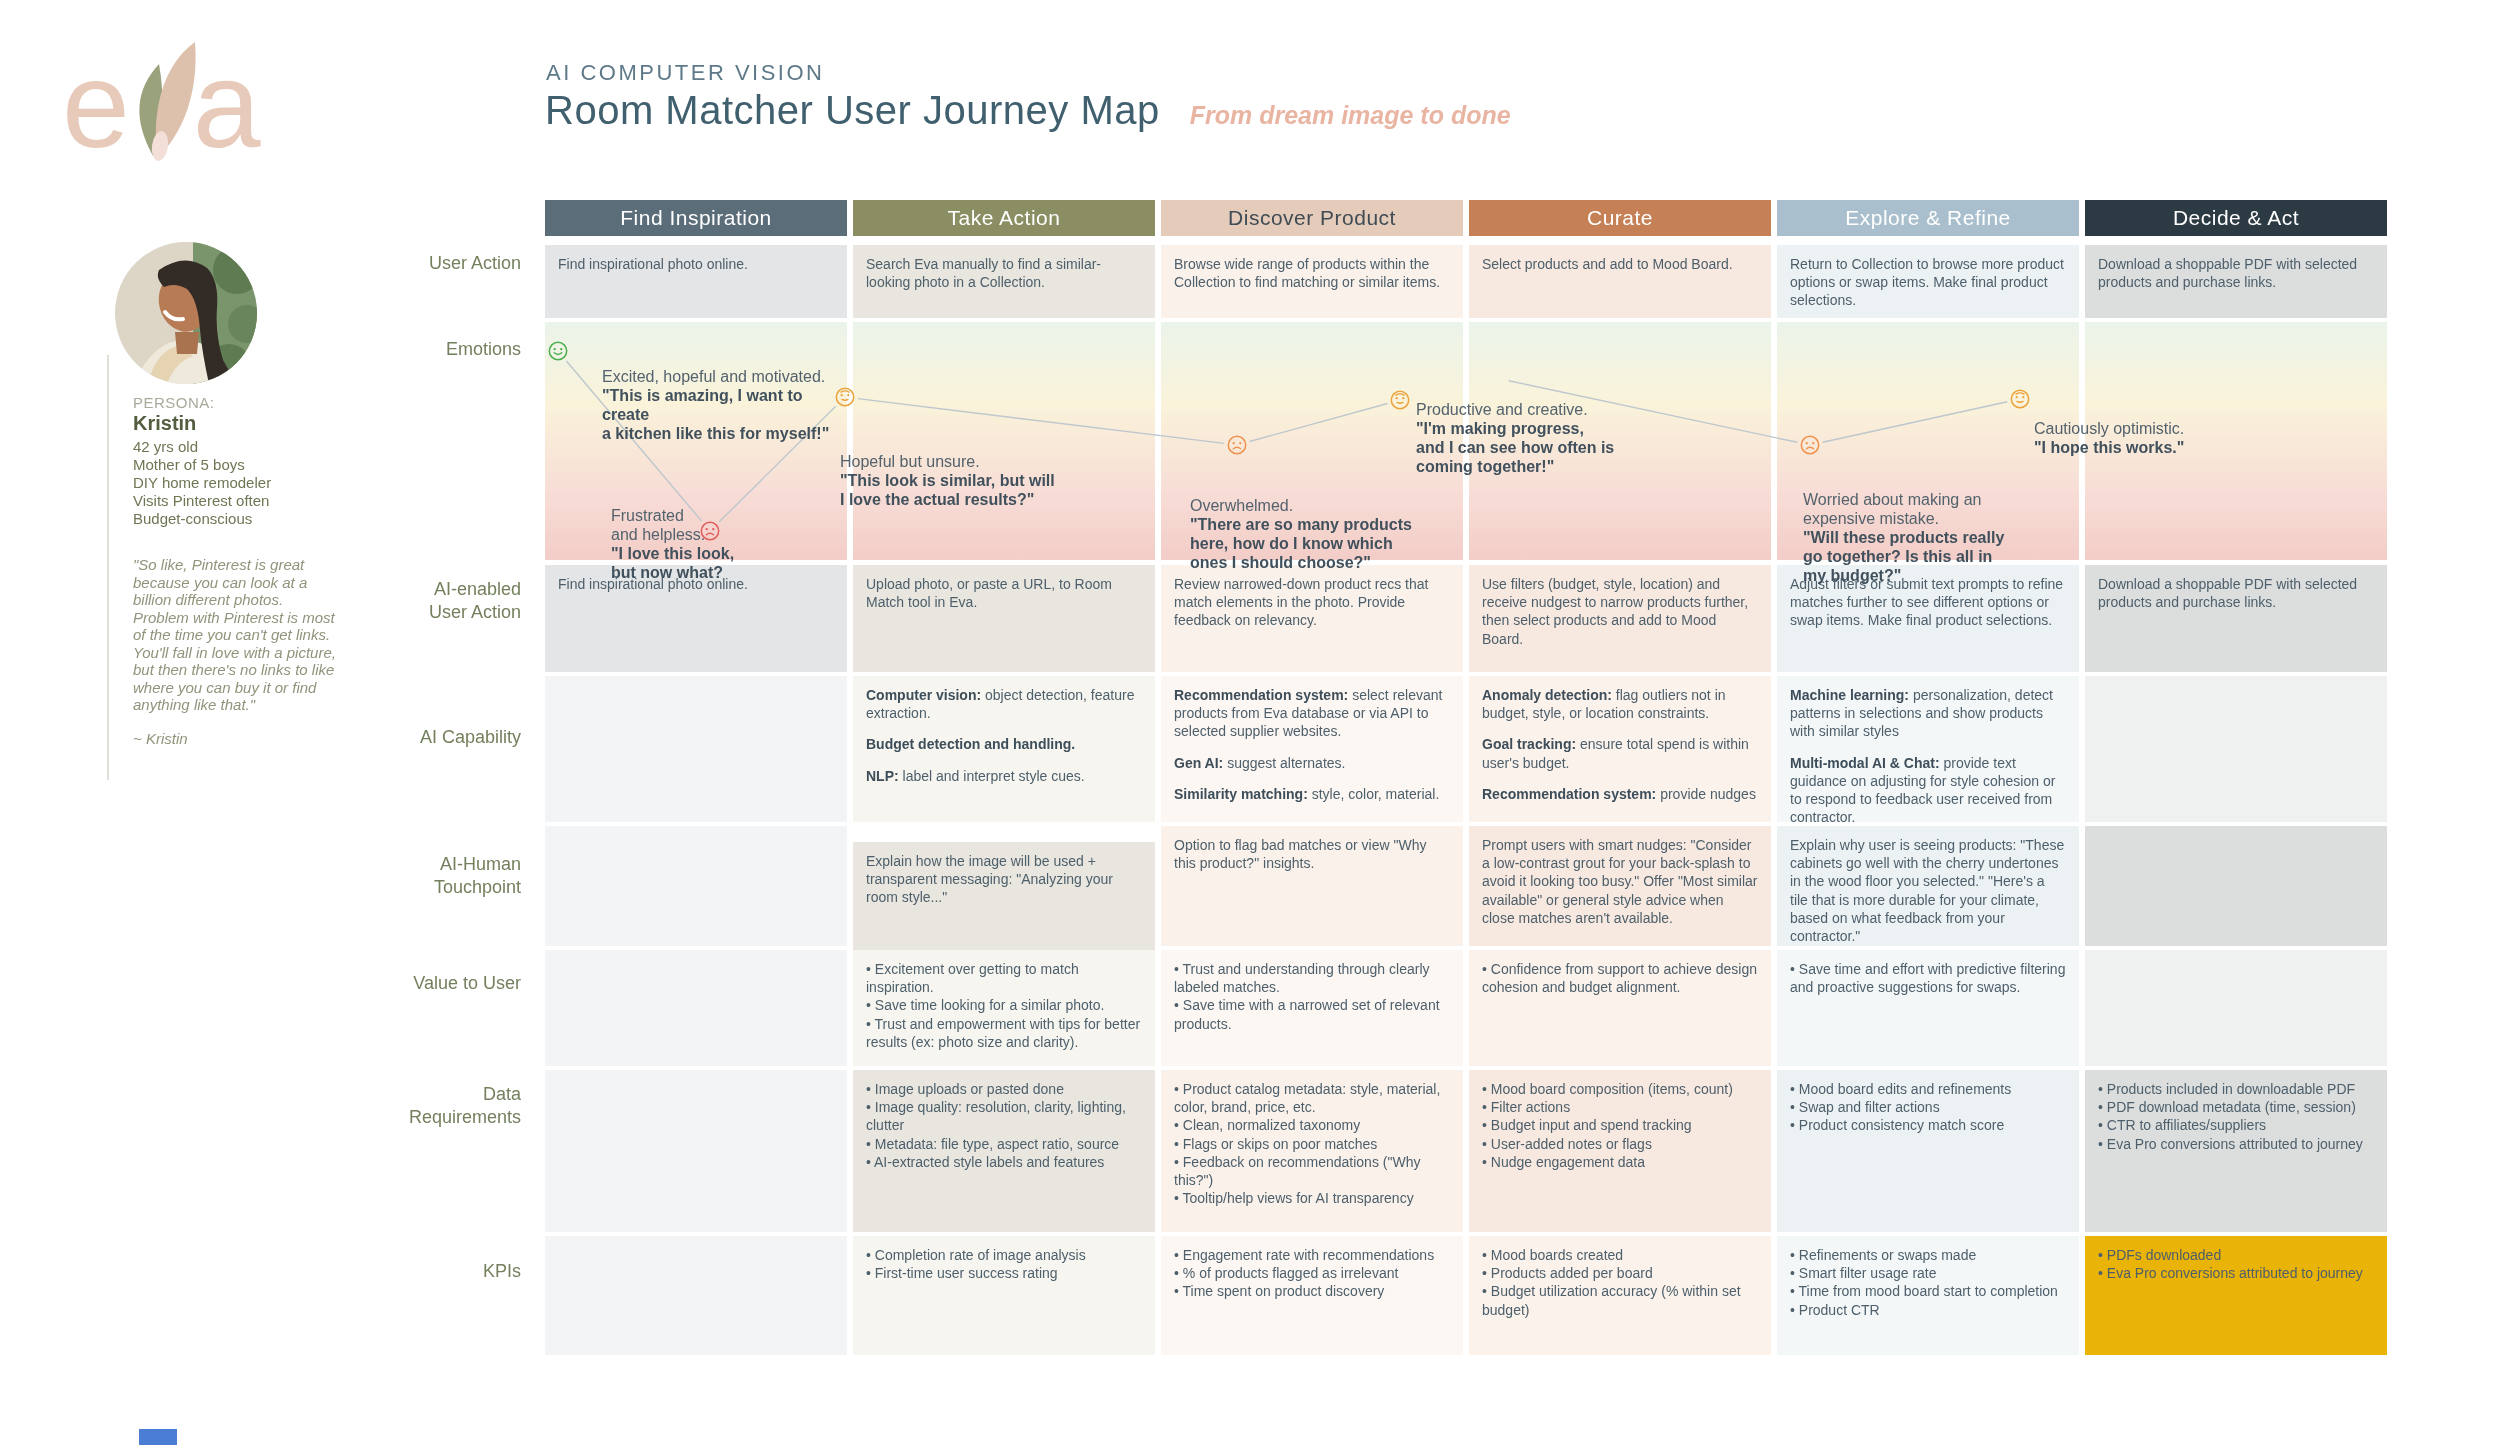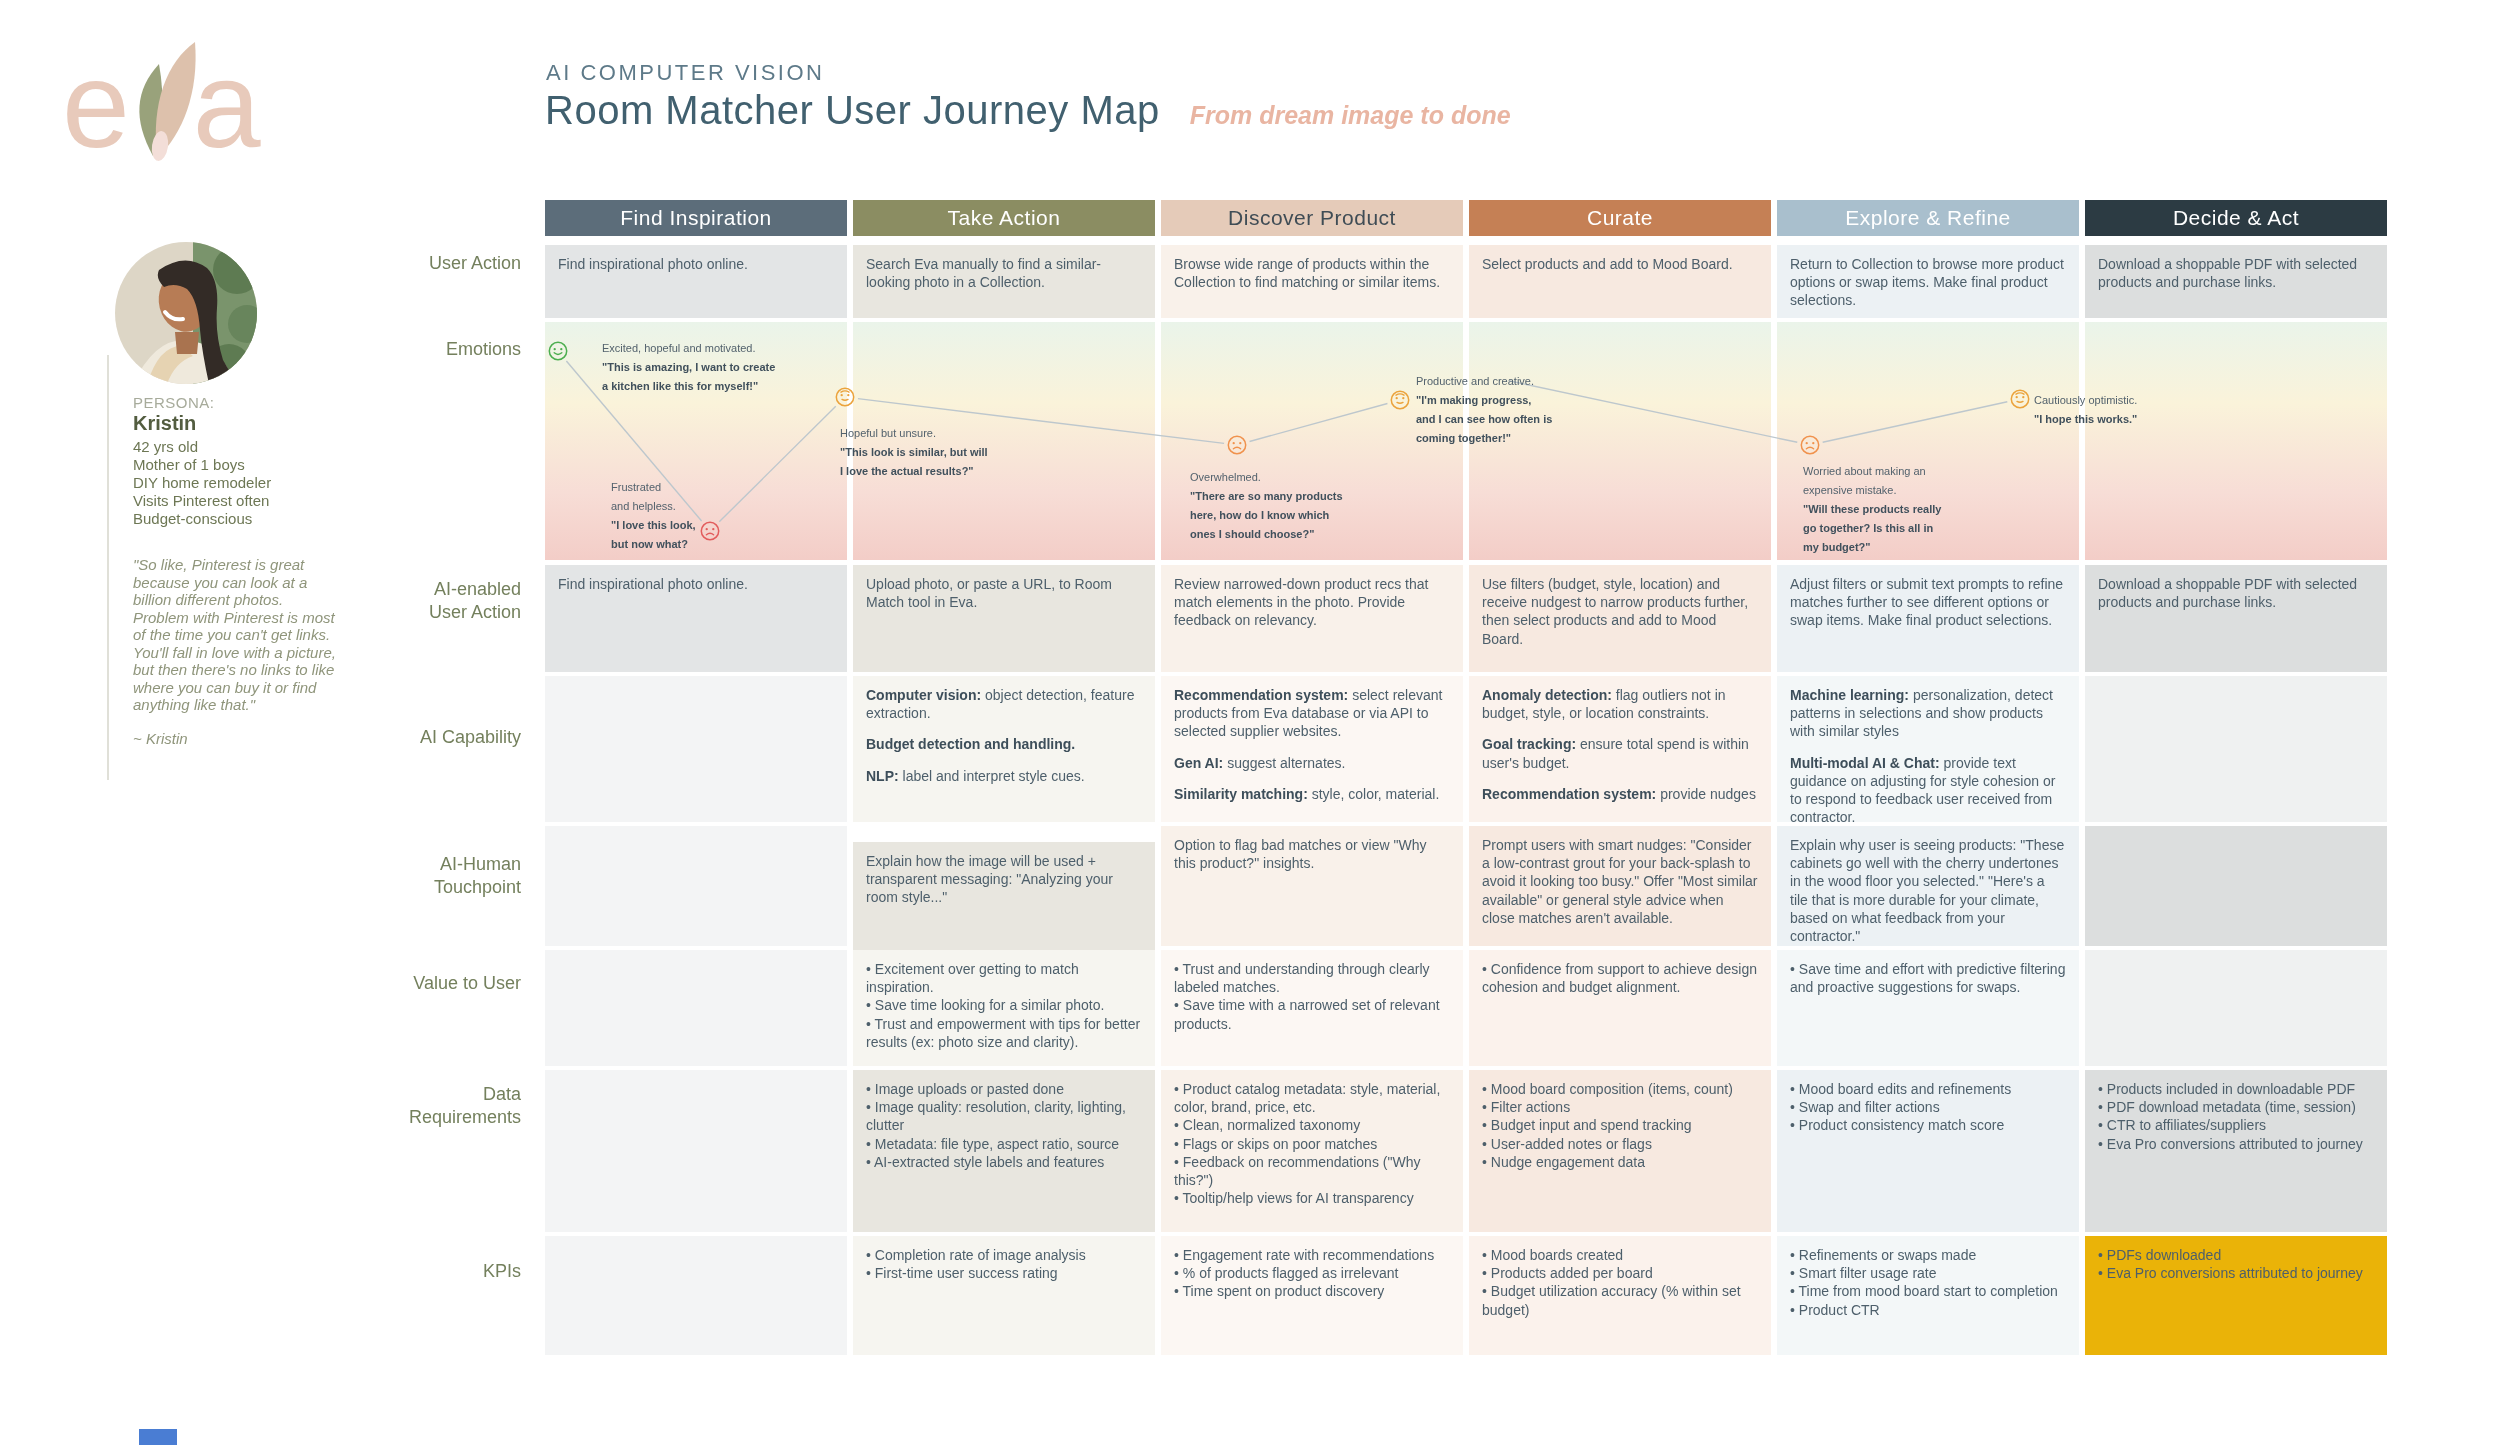--- a/index.html
+++ b/index.html
@@ -33,21 +33,21 @@
   .row-label{position:absolute;left:255px;width:266px;text-align:right;font-size:18px;line-height:1.3;
              color:#74805d;white-space:pre-line;}
   .cell{position:absolute;box-sizing:border-box;padding:10px 13px;font-size:14px;line-height:1.3;
         color:#4d5f6b;overflow:hidden;}
   .cell p{margin:0;}
   .cell.spaced p{margin:0 0 13px;}
   .cell.spaced p:last-child{margin-bottom:0;}
   .cell b{color:#3d4e5a;}
   .grad-cell{position:absolute;}
   .marker{position:absolute;z-index:2;width:22px;height:22px;}
-  .ann{position:absolute;z-index:3;font-size:11px;line-height:19px;color:#53626d;}
+  .ann{position:absolute;z-index:3;font-size:16px;line-height:19px;color:#53626d;margin-top:28px;}
   .ann .bl{font-weight:700;color:#40505c;}
   #curve-svg{position:absolute;left:0;top:0;z-index:1;pointer-events:none;}
   .blue-mark{position:absolute;left:139px;top:1429px;width:38px;height:16px;background:#4a7dd3;}
 </style>
 </head>
 <body>
 
 <div id="stage">
 
   <div class="logo">
@@ -79,21 +79,21 @@
       <ellipse cx="69" cy="60" rx="25" ry="30" fill="#b77c55" transform="rotate(-14 69 60)"></ellipse>
       <path d="M50,70 Q57,79 68,77" stroke="#ffffff" stroke-width="4" fill="none" stroke-linecap="round"></path>
       <path d="M44,28 Q70,10 92,26 Q104,38 102,66 Q100,92 108,118 L122,142 L94,142 Q87,110 85,88 Q83,58 72,47 Q60,40 49,45 Q40,36 44,28 Z" fill="#332b26"></path>
     </svg>
   </div>
   <div class="p-divider"></div>
   <div class="p-label">PERSONA:</div>
   <div class="p-name">Kristin</div>
   <div class="p-details">
     <div>42 yrs old</div>
-    <div>Mother of 1 boys</div>
+    <div>Mother of 5 boys</div>
     <div>DIY home remodeler</div>
     <div>Visits Pinterest often</div>
     <div>Budget-conscious</div>
   </div>
   <div class="p-quote">"So like, Pinterest is great because you can look at a billion different photos. Problem with Pinterest is most of the time you can't get links. You'll fall in love with a picture, but then there's no links to like where you can buy it or find anything like that."</div>
   <div class="p-attr">~ Kristin</div>
 
   <div class="blue-mark"></div>
 
 <div class="col-header" style="left: 545px; top: 200px; width: 302px; background: rgb(92, 109, 122); color: rgb(255, 255, 255);">Find Inspiration</div>

